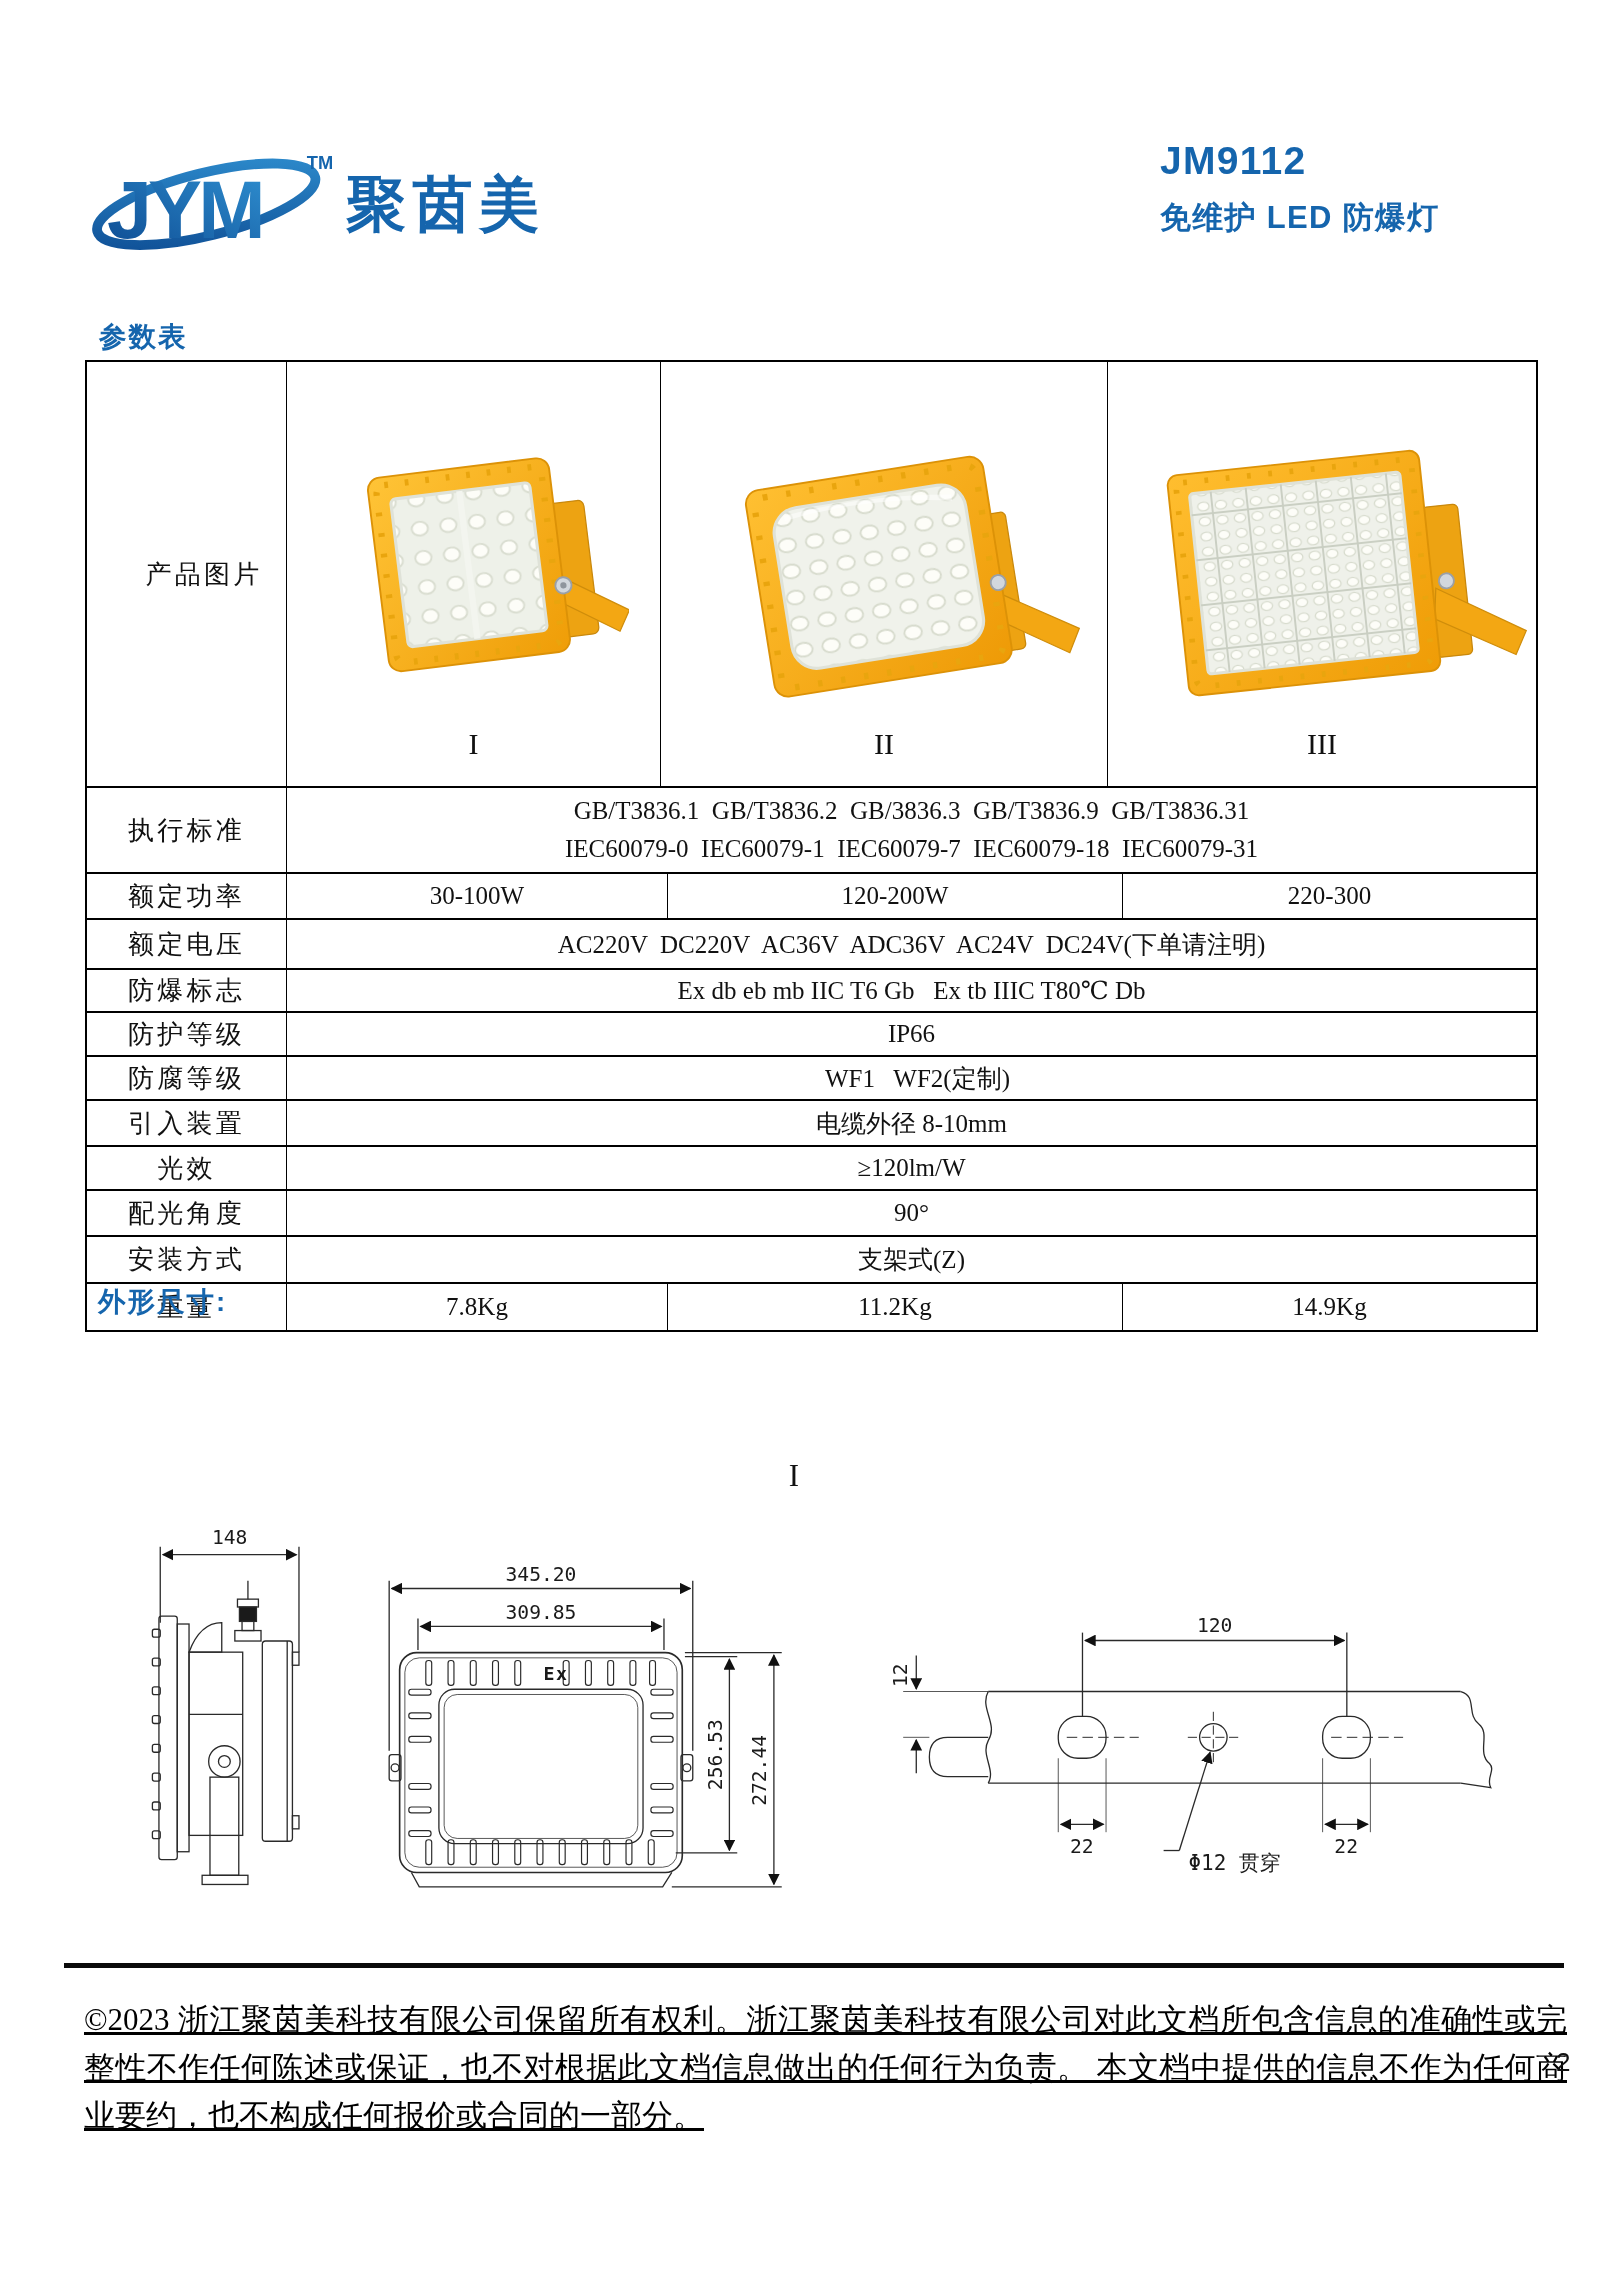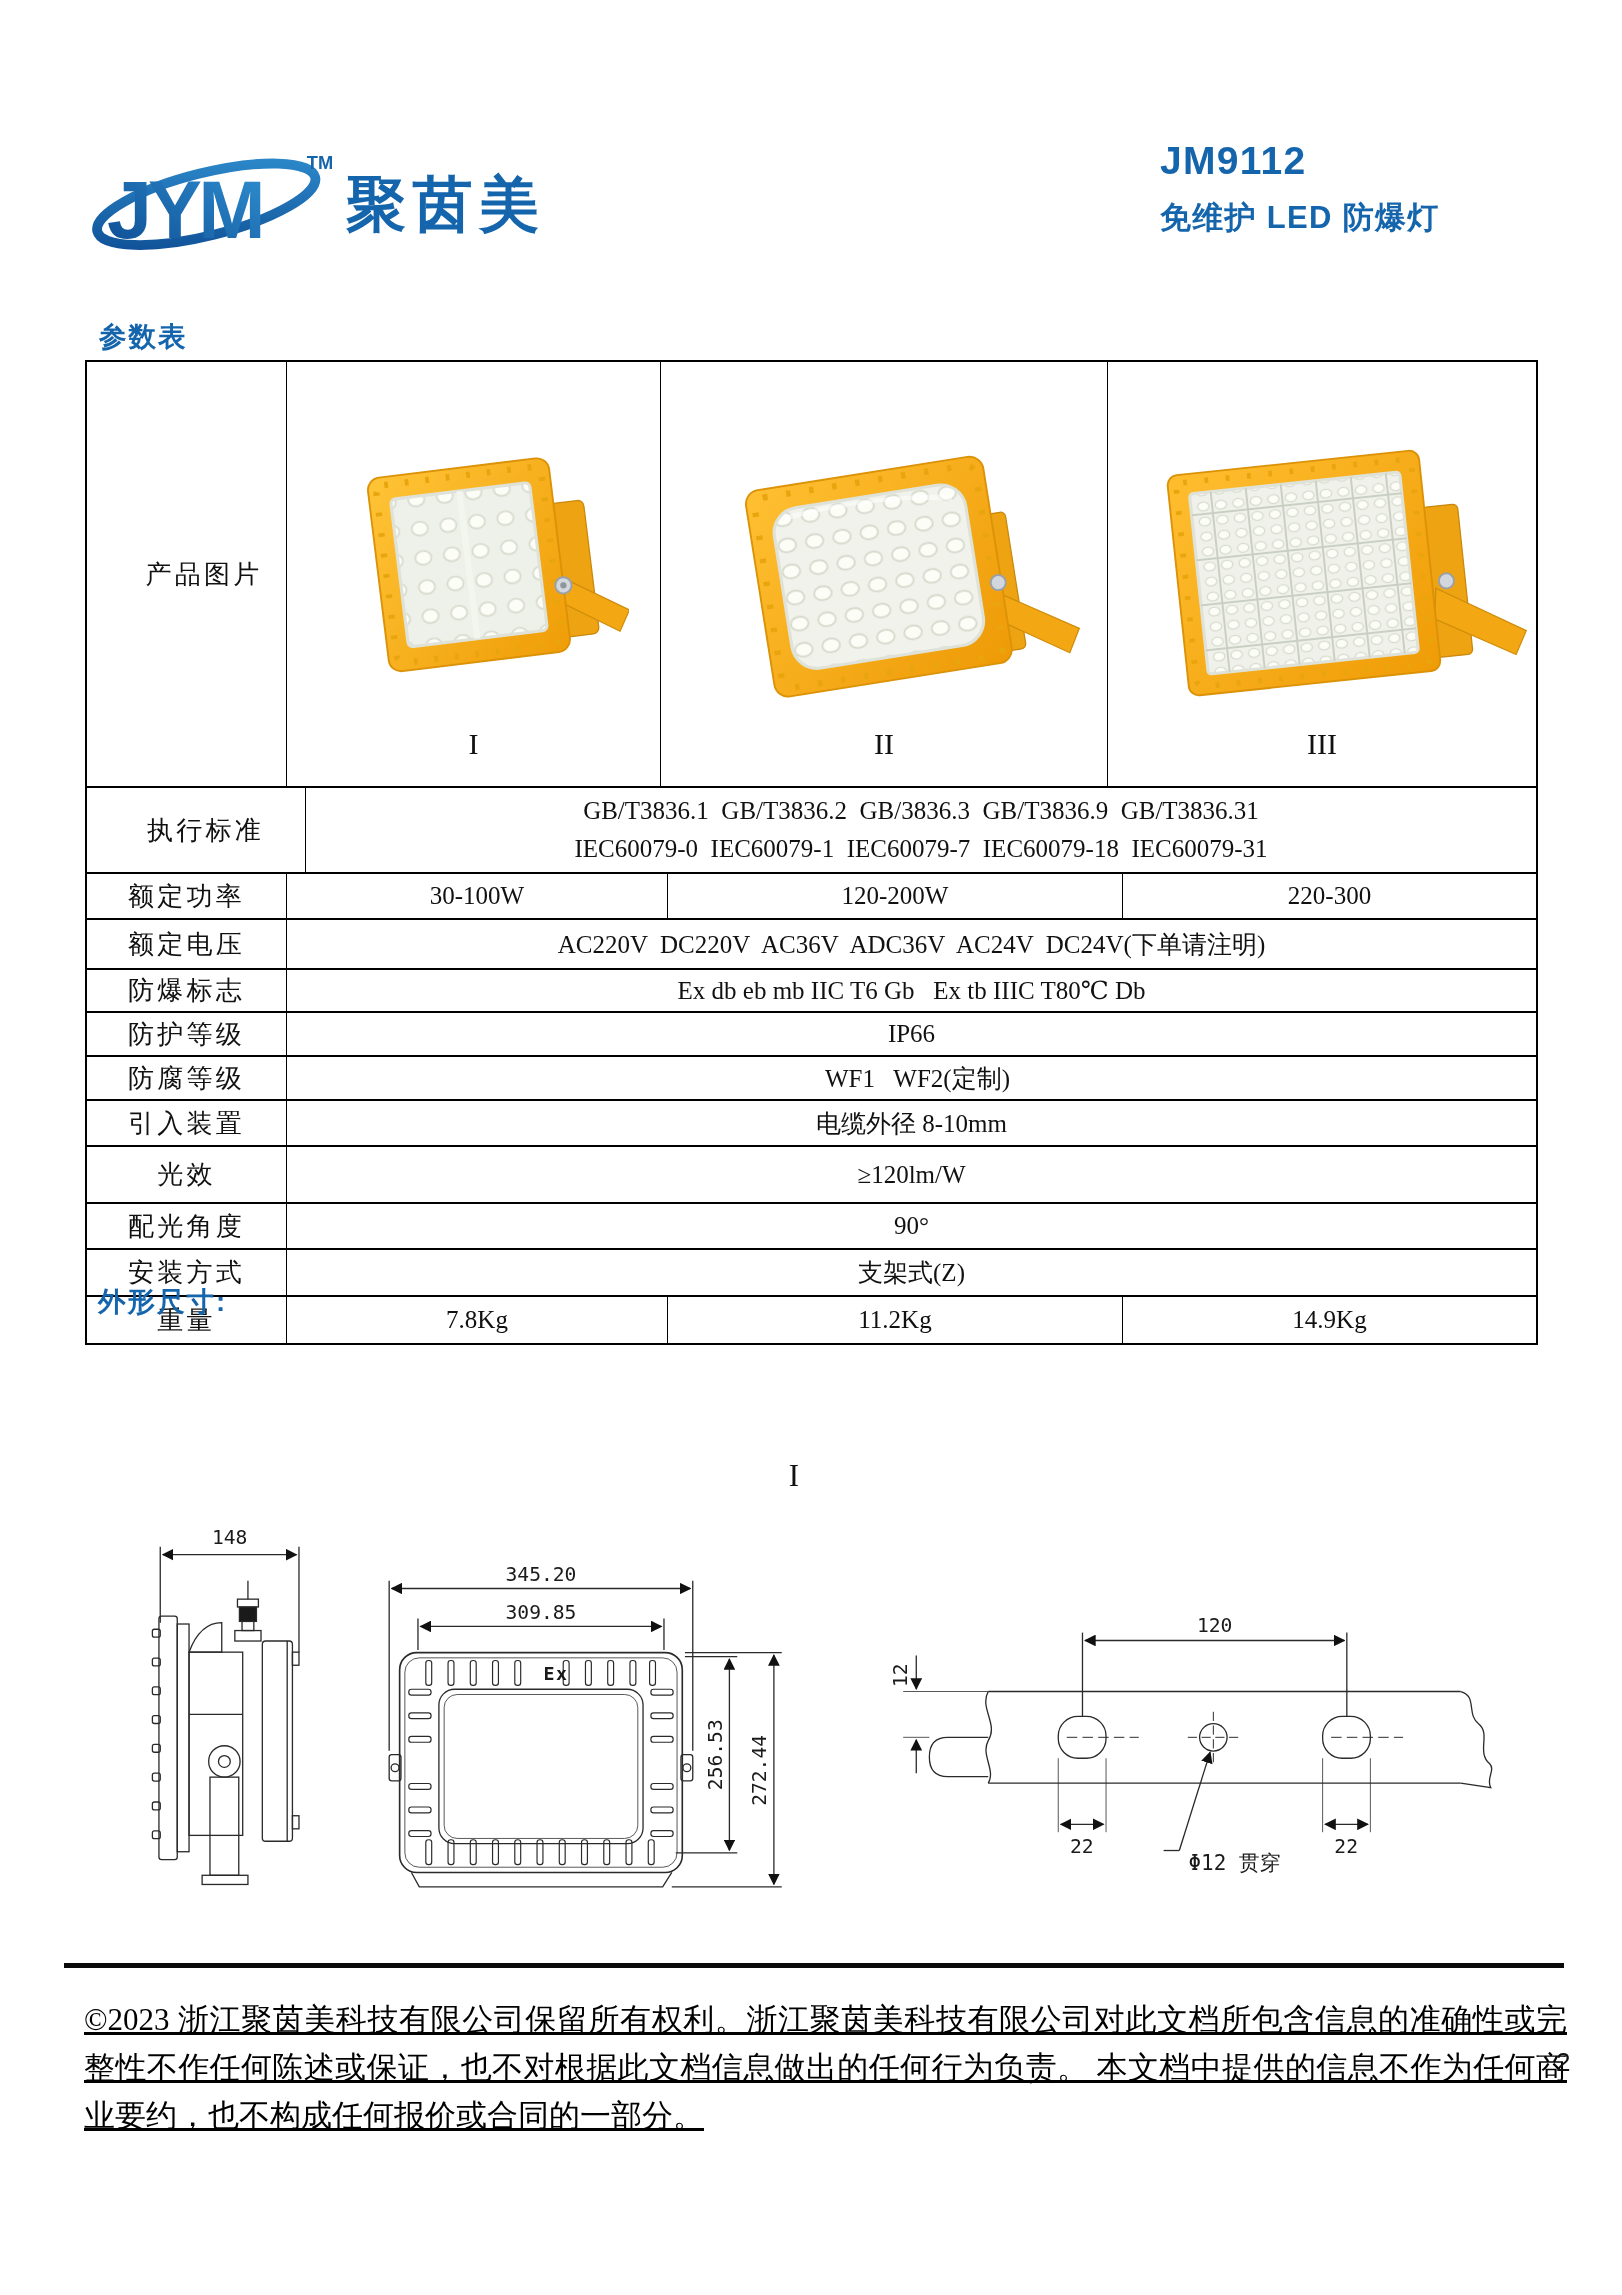--- a/index.html
+++ b/index.html
@@ -148,21 +148,21 @@
             <rect x="58" y="91" width="376" height="326" rx="12" fill="none" stroke="#e9a50e" stroke-width="9" stroke-dasharray="6 28"></rect>
             <rect x="78" y="110" width="336" height="288" rx="6" fill="url(#led3)" stroke="#dfe2d8" stroke-width="5"></rect>
             <rect x="78" y="110" width="336" height="288" fill="url(#mod3)"></rect>
             <circle cx="470" cy="290" r="12" fill="#d2d7dd" stroke="#9aa0a8" stroke-width="3"></circle>
           </g>
         </svg>
         <div class="variant-label">III</div>
       </div>
     </div>
 
-    <div class="prow" style="height:86px;padding-left:19px;">
+    <div class="prow" style="height:86px;">
       <div class="cell lbl">
           <span>执行标准</span>
         </div>
       <div class="merged2">
         <div class="val pre">GB/T3836.1  GB/T3836.2  GB/3836.3  GB/T3836.9  GB/T3836.31</div>
         <div class="val pre">IEC60079-0  IEC60079-1  IEC60079-7  IEC60079-18  IEC60079-31</div>
       </div>
     </div>
 
     <div class="prow" style="height:46px;">
@@ -202,21 +202,21 @@
       <div class="merged val pre">WF1   WF2(定制)</div>
     </div>
 
     <div class="prow" style="height:46px;">
       <div class="cell lbl">
           <span>引入装置</span>
         </div>
       <div class="merged val">电缆外径 8-10mm</div>
     </div>
 
-    <div class="prow" style="height:57px;">
+    <div class="prow" style="height:44px;">
       <div class="cell lbl">
           <span>光效</span>
         </div>
       <div class="merged val">≥120lm/W</div>
     </div>
 
     <div class="prow" style="height:46px;">
       <div class="cell lbl">
           <span>配光角度</span>
         </div>

